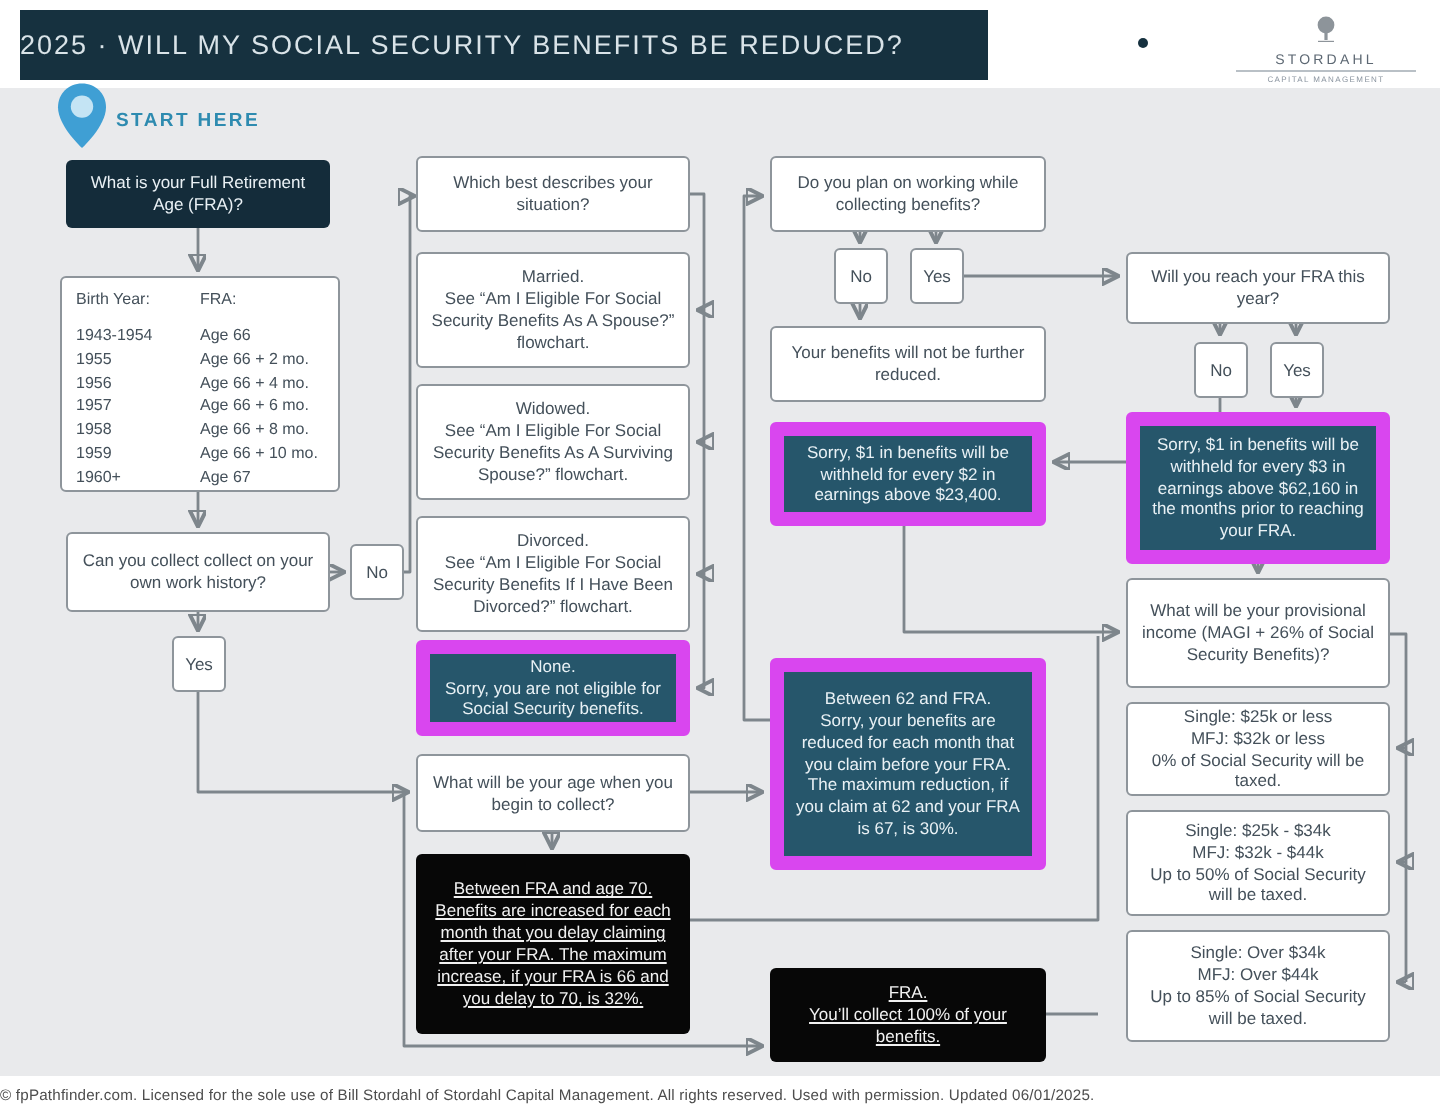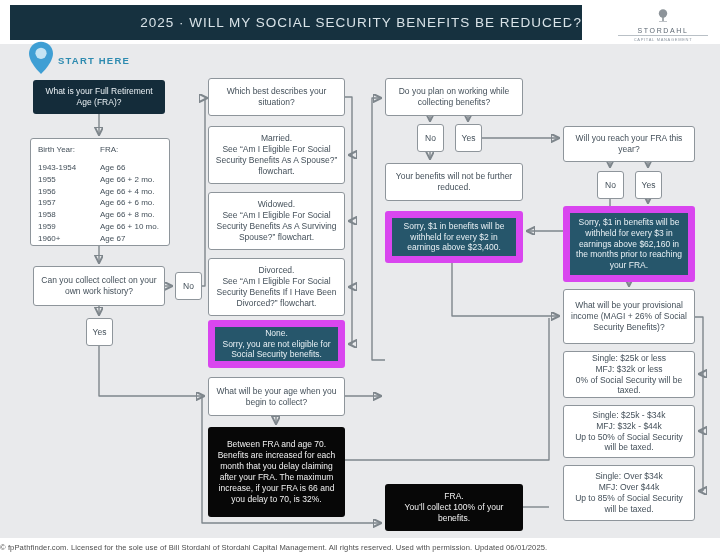--- a/index.html
+++ b/index.html
@@ -2,39 +2,39 @@
 <html><head>
 <meta charset="utf-8">
 <style>
   html,body{margin:0;padding:0;}
   #canvas{
     position:relative;width:720px;height:556px;background:#ffffff;overflow:hidden;
     font-family:"Liberation Sans",sans-serif;
   }
   #body-bg{position:absolute;left:0;top:44px;width:720px;height:494px;background:#e9eaec;}
   
-  #header-bar{position:absolute;left:10px;top:5px;width:572px;height:35px;background:#16313f;
-    display:flex;align-items:center;justify-content:flex-end;}
+  #header-bar{position:absolute;left:10px;top:5px;width:484px;height:35px;background:#16313f;
+    display:flex;align-items:center;justify-content:flex-start;}
   #header-title{color:#d9e3e8;font-size:13.5px;letter-spacing:1px;font-weight:400;}
   #header-dot{position:absolute;left:569px;top:19px;width:5px;height:5px;border-radius:50%;background:#16313f;}
   #brand{position:absolute;left:618px;top:8px;width:90px;text-align:center;}
   #brand-name{font-size:7px;letter-spacing:1.6px;color:#5d6873;margin-top:1px;}
   #brand-tagline{font-size:4px;letter-spacing:0.7px;color:#8b95a0;border-top:0.5px solid #b9c0c6;margin-top:1px;padding-top:1px;}
   
   #start-label{position:absolute;left:58px;top:55px;font-size:9.5px;font-weight:bold;
     letter-spacing:1.2px;color:#2e8bb0;}
   #start-pin{position:absolute;left:28px;top:41px;}
   
   .box{position:absolute;box-sizing:border-box;border-radius:3px;font-size:8.5px;line-height:1.28;
     color:#44505a;display:flex;flex-direction:column;align-items:center;justify-content:center;
     text-align:center;padding:3px 5px;z-index:2;}
   .white{background:#ffffff;border:1px solid #8e959b;}
   .teal{background:#26566b;color:#e9f1f5;border:7px solid #d946ef;}
   .navy{background:#142c3a;color:#eaf1f5;}
-  .black{background:#070707;color:#f1f1f1;}
+  .black{background:#070707;color:#f1f1f1;text-decoration:underline;}
   .mini{width:27px;height:28px;}
   .ttl{display:block;width:100%;}
   
   #birth-table{align-items:stretch;text-align:left;font-size:8px;padding:6px 7px;justify-content:flex-start;}
   .bt-grid{display:grid;grid-template-columns:62px auto;row-gap:1.5px;}
   .bt-head{margin-bottom:8px;}
   
   #flow-lines{position:absolute;left:0;top:0;width:720px;height:556px;z-index:1;}
   #flow-lines path{fill:none;stroke:#7e868c;stroke-width:1.4;stroke-linejoin:round;}
   
@@ -178,20 +178,24 @@
   </div>
   <div class="box white mini" style="left:455px;top:124px;">
     <span>Yes</span>
   </div>
   <div class="box white" style="left:385px;top:163px;width:138px;height:38px;">
     <span>Your benefits will not be further reduced.</span>
   </div>
   <div class="box teal" style="left:385px;top:211px;width:138px;height:52px;">
     <span>Sorry, $1 in benefits will be withheld for every $2 in earnings above $23,400.</span>
   </div>
+  <div class="box teal" style="left:385px;top:329px;width:138px;height:106px;">
+    <span class="ttl">Between 62 and FRA.</span>
+    <span>Sorry, your benefits are reduced for each month that you claim before your FRA. The maximum reduction, if you claim at 62 and your FRA is 67, is 30%.</span>
+  </div>
   <div class="box black" style="left:385px;top:484px;width:138px;height:47px;">
     <span class="ttl">FRA.</span>
     <span>You’ll collect 100% of your benefits.</span>
   </div>
 
   <div class="box white" style="left:563px;top:126px;width:132px;height:36px;">
     <span>Will you reach your FRA this year?</span>
   </div>
   <div class="box white mini" style="left:597px;top:171px;">
     <span>No</span>

